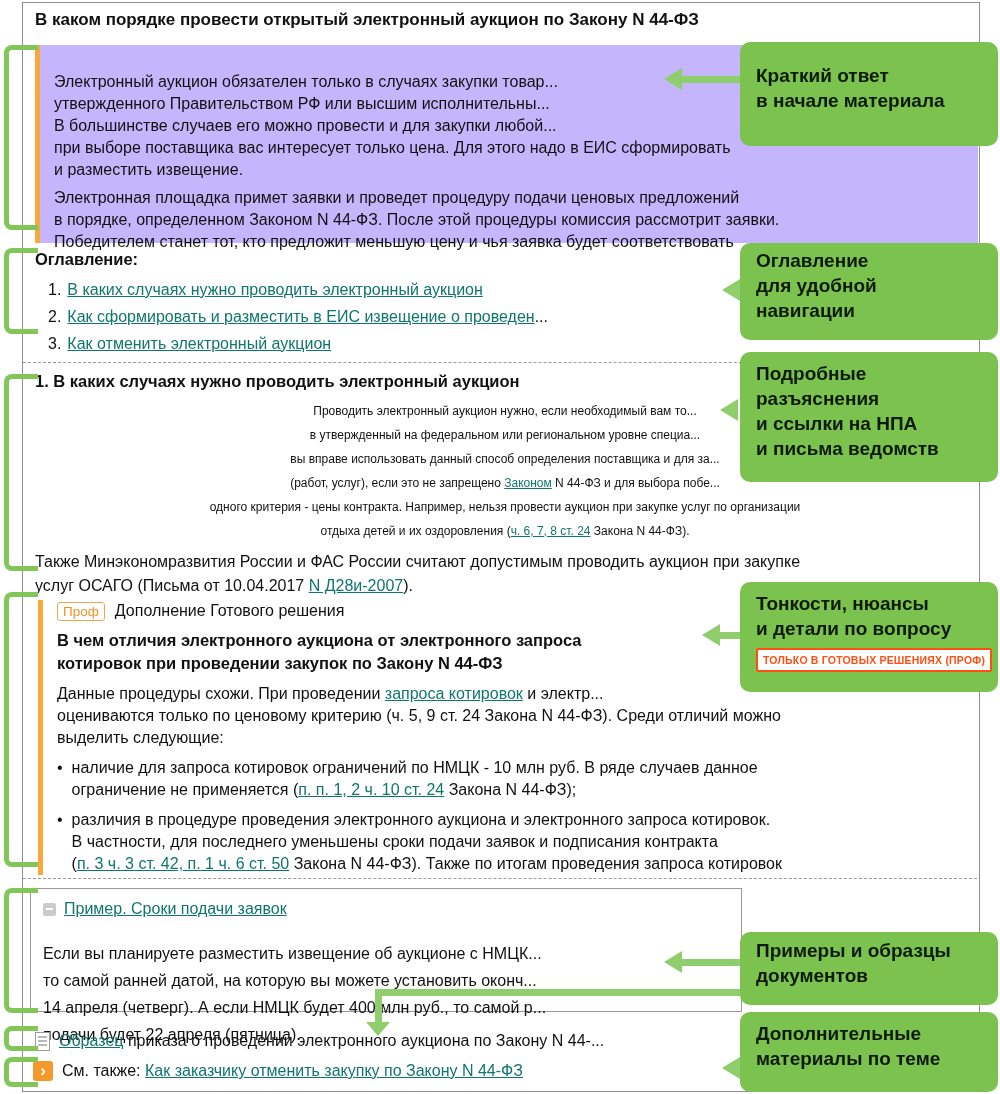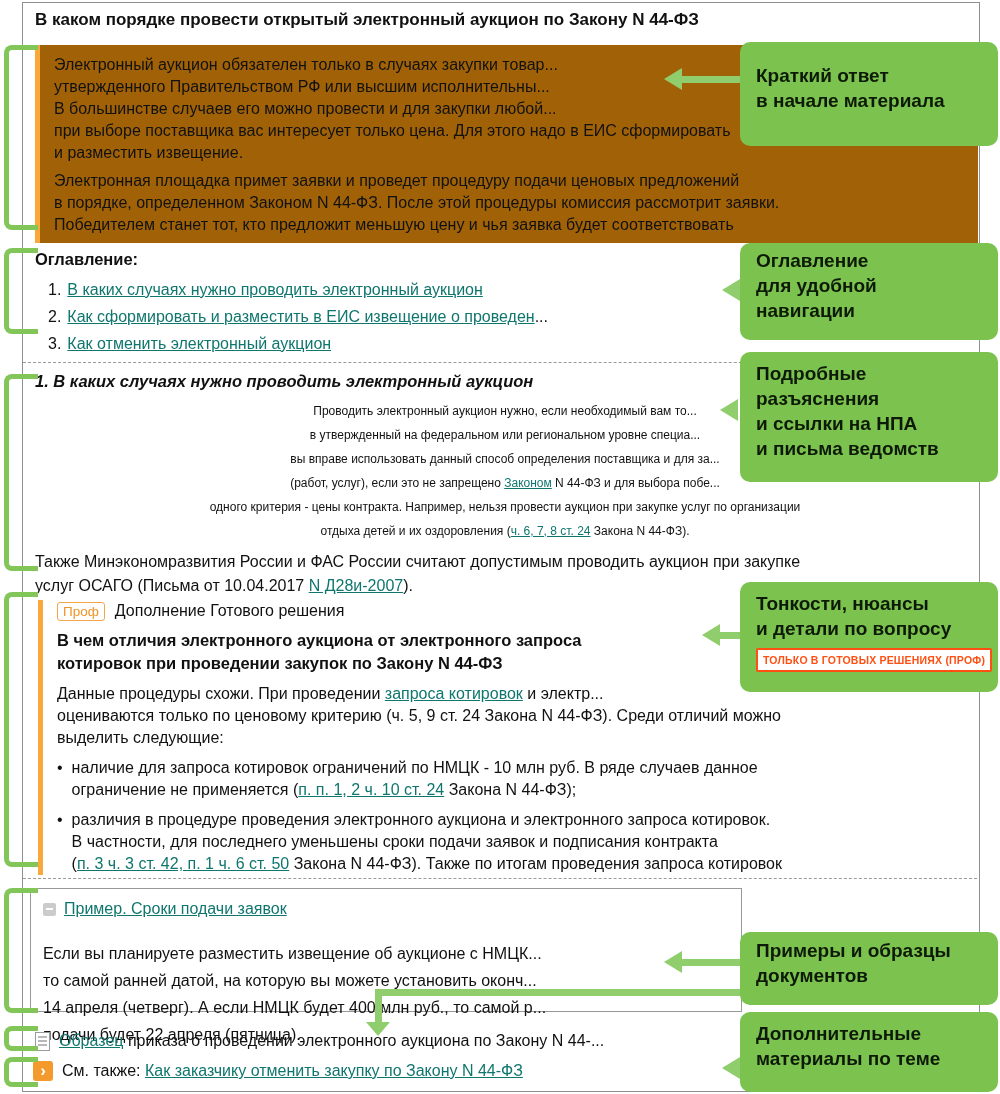--- a/index.html
+++ b/index.html
@@ -5,32 +5,32 @@
   html,body{margin:0;padding:0;background:#fff;}
   #page{position:relative;width:1000px;height:1094px;background:#fff;overflow:hidden;
         font-family:"Liberation Sans","DejaVu Sans",sans-serif;color:#111;}
   .content-border{position:absolute;left:22px;top:2px;width:956px;height:1088px;
         border:1px solid #8f8f8f;background:#fff;z-index:1;}
   .abs{position:absolute;z-index:10;}
   .pre{white-space:pre-line;}
   .title{left:35px;top:10px;font-size:17px;font-weight:bold;}
   
   .summary{left:35px;top:45px;width:943px;height:198px;box-sizing:border-box;
-        background:#a16207;border-left:5px solid #f9a83c;padding:9px 12px 8px 14px;
+        background:#c4b5fd;border-left:5px solid #f9a83c;padding:26px 12px 8px 14px;
         font-size:16px;line-height:22px;}
   .summary p{margin:0;}
   .summary p + p{margin-top:6px;}
   
   .toc-heading{left:35px;top:250px;font-size:16.5px;font-weight:bold;}
   .toc-list{left:48px;top:279px;font-size:16px;line-height:22px;}
   .toc-item{display:flex;gap:6px;margin-bottom:5px;}
   a.link{color:#0f766e;text-decoration:underline;cursor:pointer;}
   .divider{position:absolute;left:23px;width:954px;border-top:1px dashed #9a9a9a;height:0;z-index:5;}
   
-  .sec1-heading{left:35px;top:372px;font-size:16.5px;font-weight:bold;font-style:italic;}
+  .sec1-heading{left:35px;top:372px;font-size:16.5px;font-weight:bold;}
   .sec1-paraA{left:35px;top:399px;width:940px;font-size:12px;line-height:24px;text-align:center;}
   .sec1-paraB{left:35px;top:550px;width:940px;font-size:16px;line-height:24px;}
   
   .prof{left:38px;top:600px;width:935px;box-sizing:border-box;
         border-left:5px solid #f9a83c;padding-left:14px;font-size:16px;line-height:22px;}
   .prof-header{display:flex;align-items:center;gap:10px;height:22px;}
   .prof-badge{display:inline-block;border:1px solid #f2a649;border-radius:3px;color:#ef9426;
         font-size:13.5px;line-height:17px;padding:0 5px;background:#fff;}
   .prof-heading{margin-top:7px;font-weight:bold;font-size:16.5px;line-height:23px;}
   .prof-para{margin-top:8px;}

